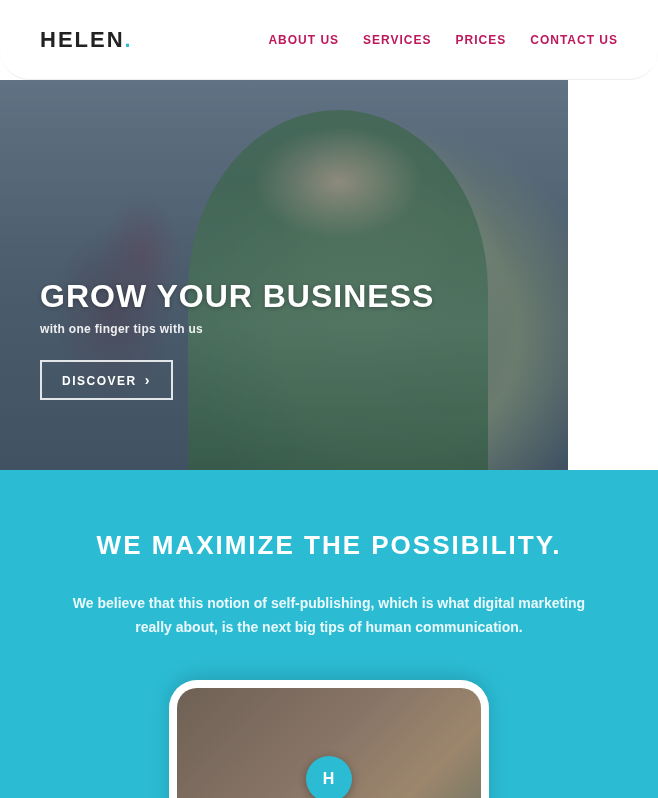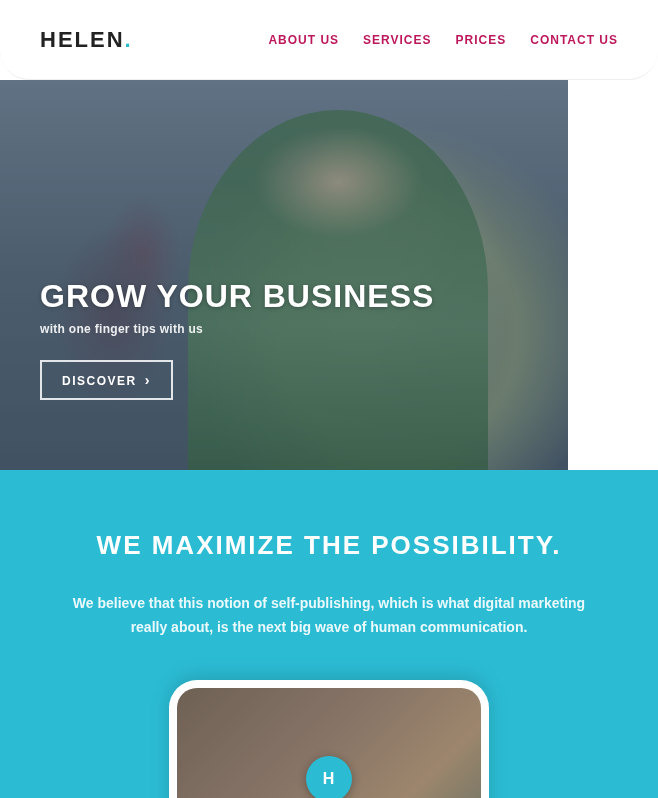--- a/index.html
+++ b/index.html
@@ -245,21 +245,21 @@
     <p class="hero-subtitle">with one finger tips with us</p>
     <button class="hero-btn">
       <span>DISCOVER</span>
       <span class="hero-btn-arrow">›</span>
     </button>
   </div>
 </section>
 
 <section class="blue-section">
   <h2 class="blue-title">WE MAXIMIZE THE POSSIBILITY.</h2>
-  <p class="blue-text">We believe that this notion of self-publishing, which is what digital marketing really about, is the next big wave of human communication.</p>
+  <p class="blue-text">We believe that this notion of self-publishing, which is what digital marketing really about, is the next big tips of human communication.</p>
 
   <div class="phone-container">
 
     <div class="phone-mockup">
       <div class="phone-screen">
         <div class="phone-screen-overlay"></div>
         <div class="phone-play-btn">
           <span style="font-weight:900; font-size:16px; letter-spacing:1px;">H</span>
         </div>
       </div>

